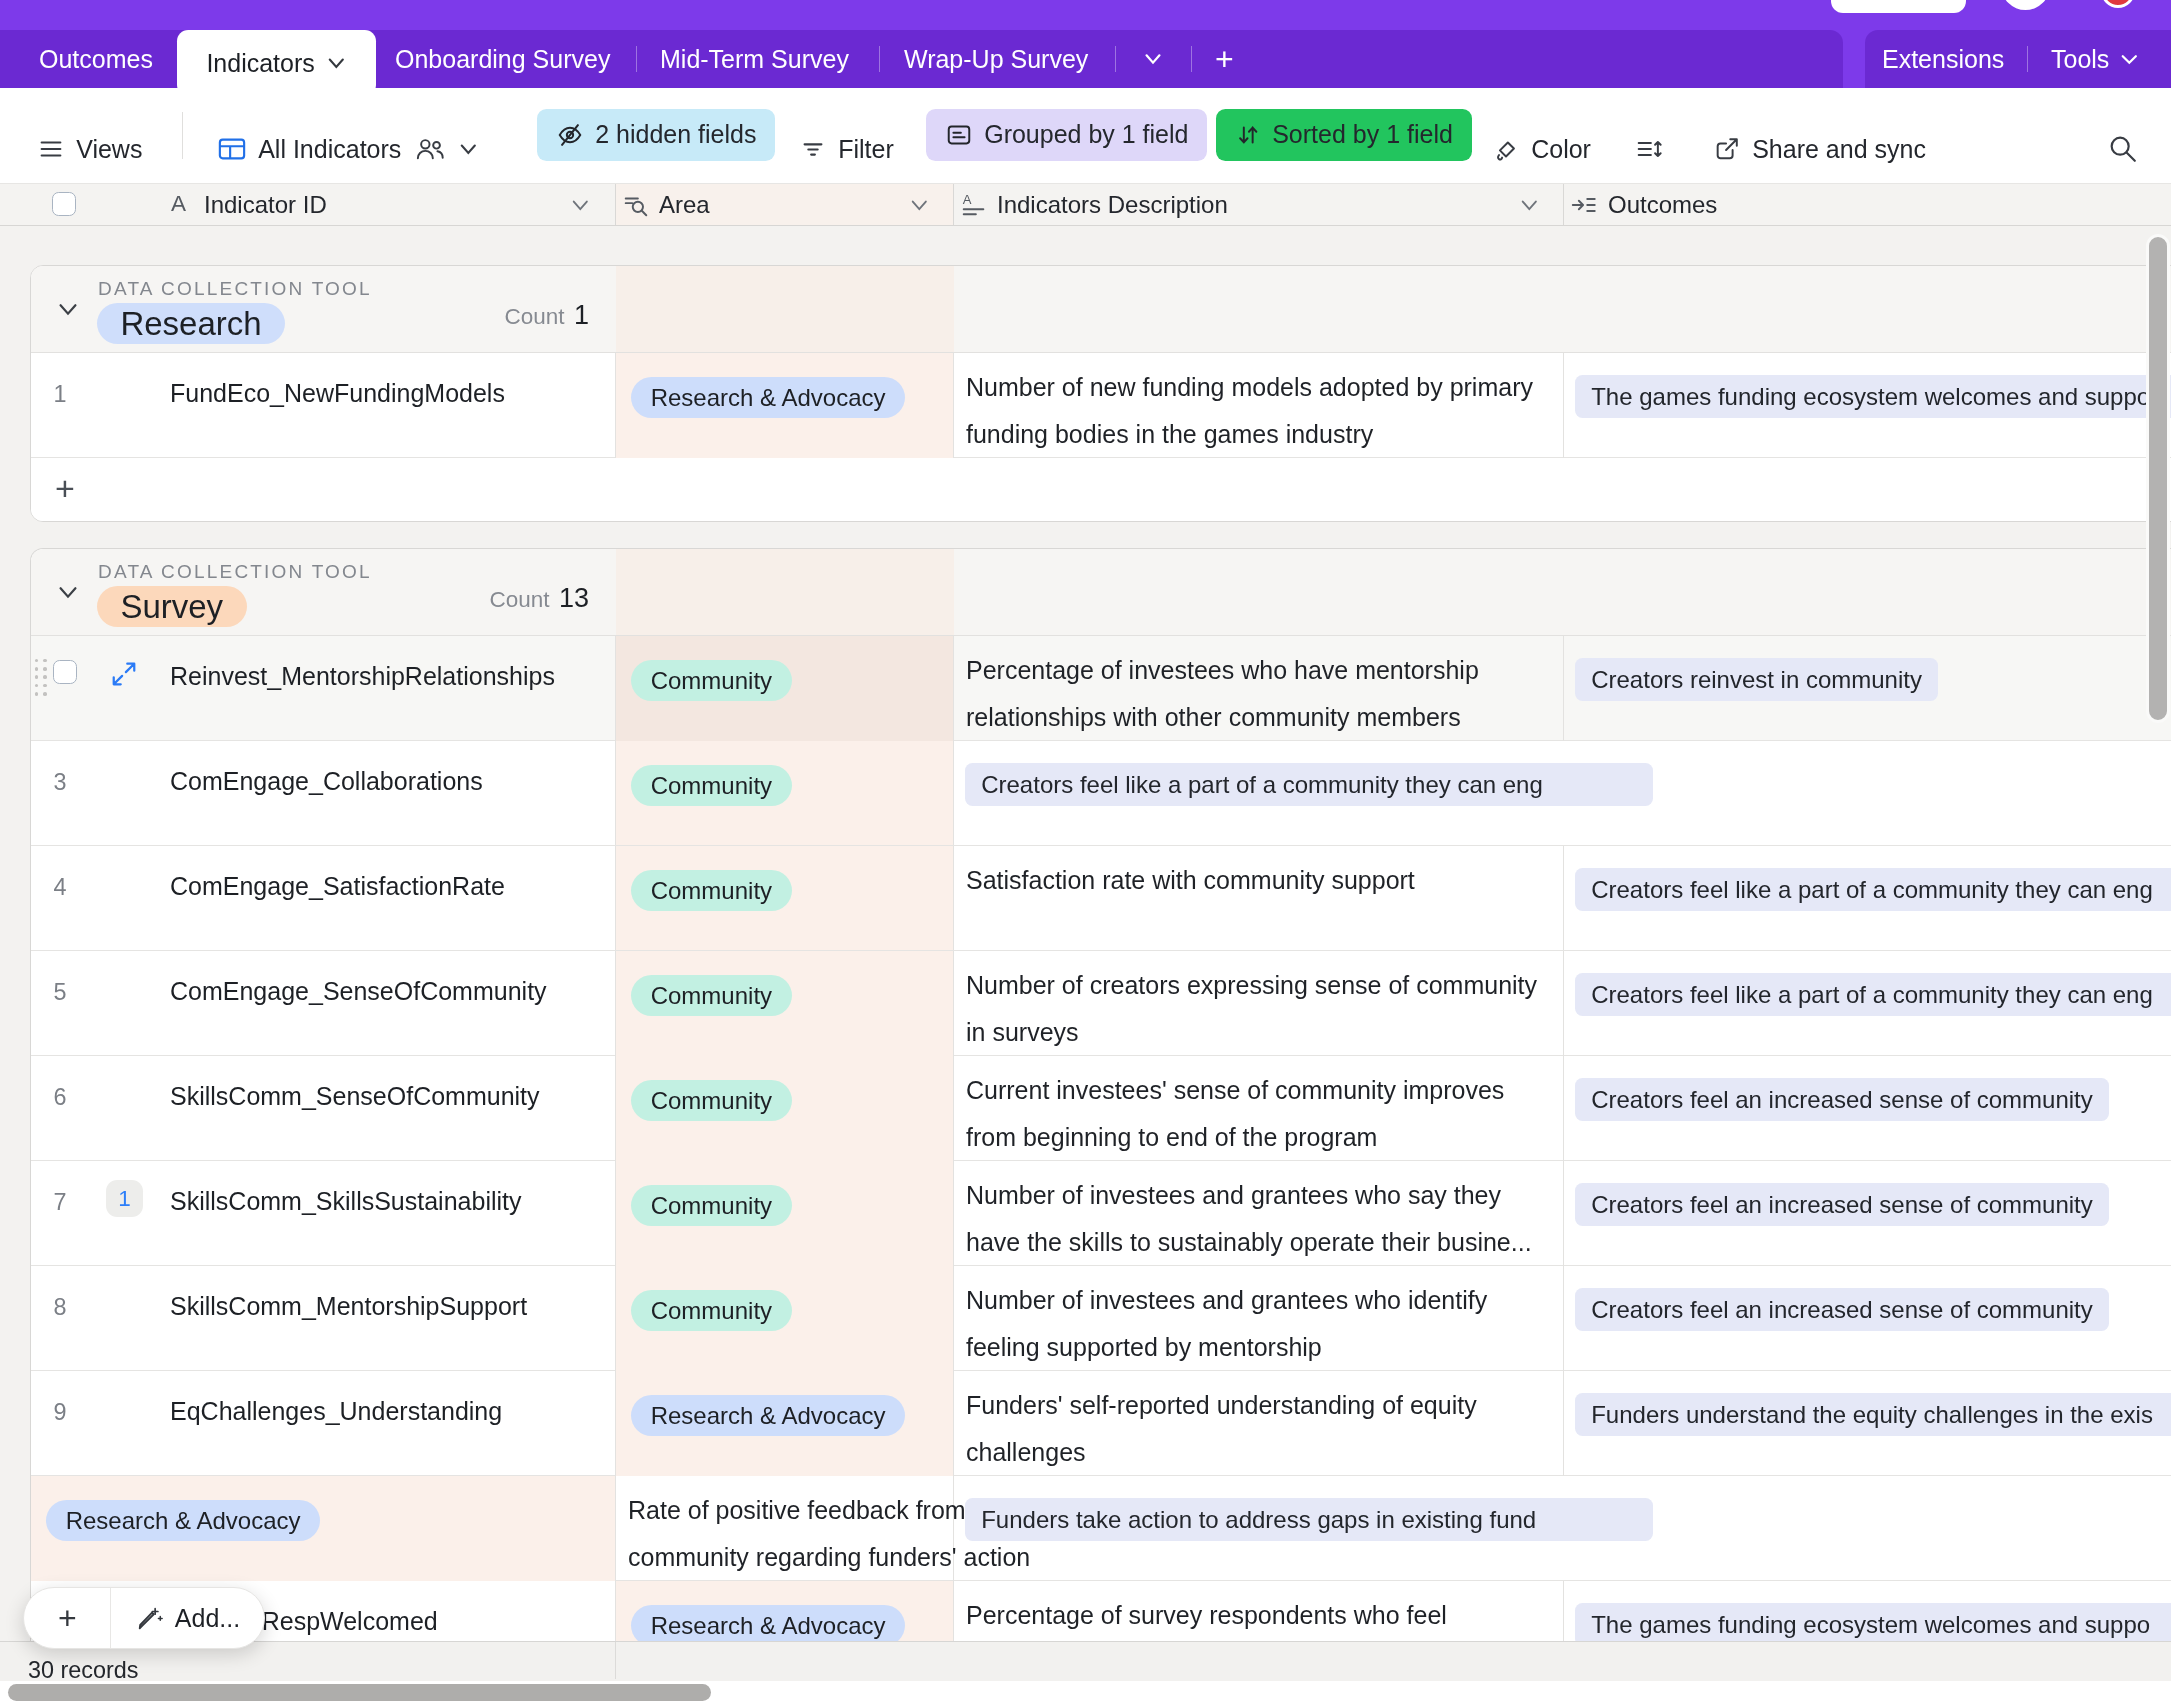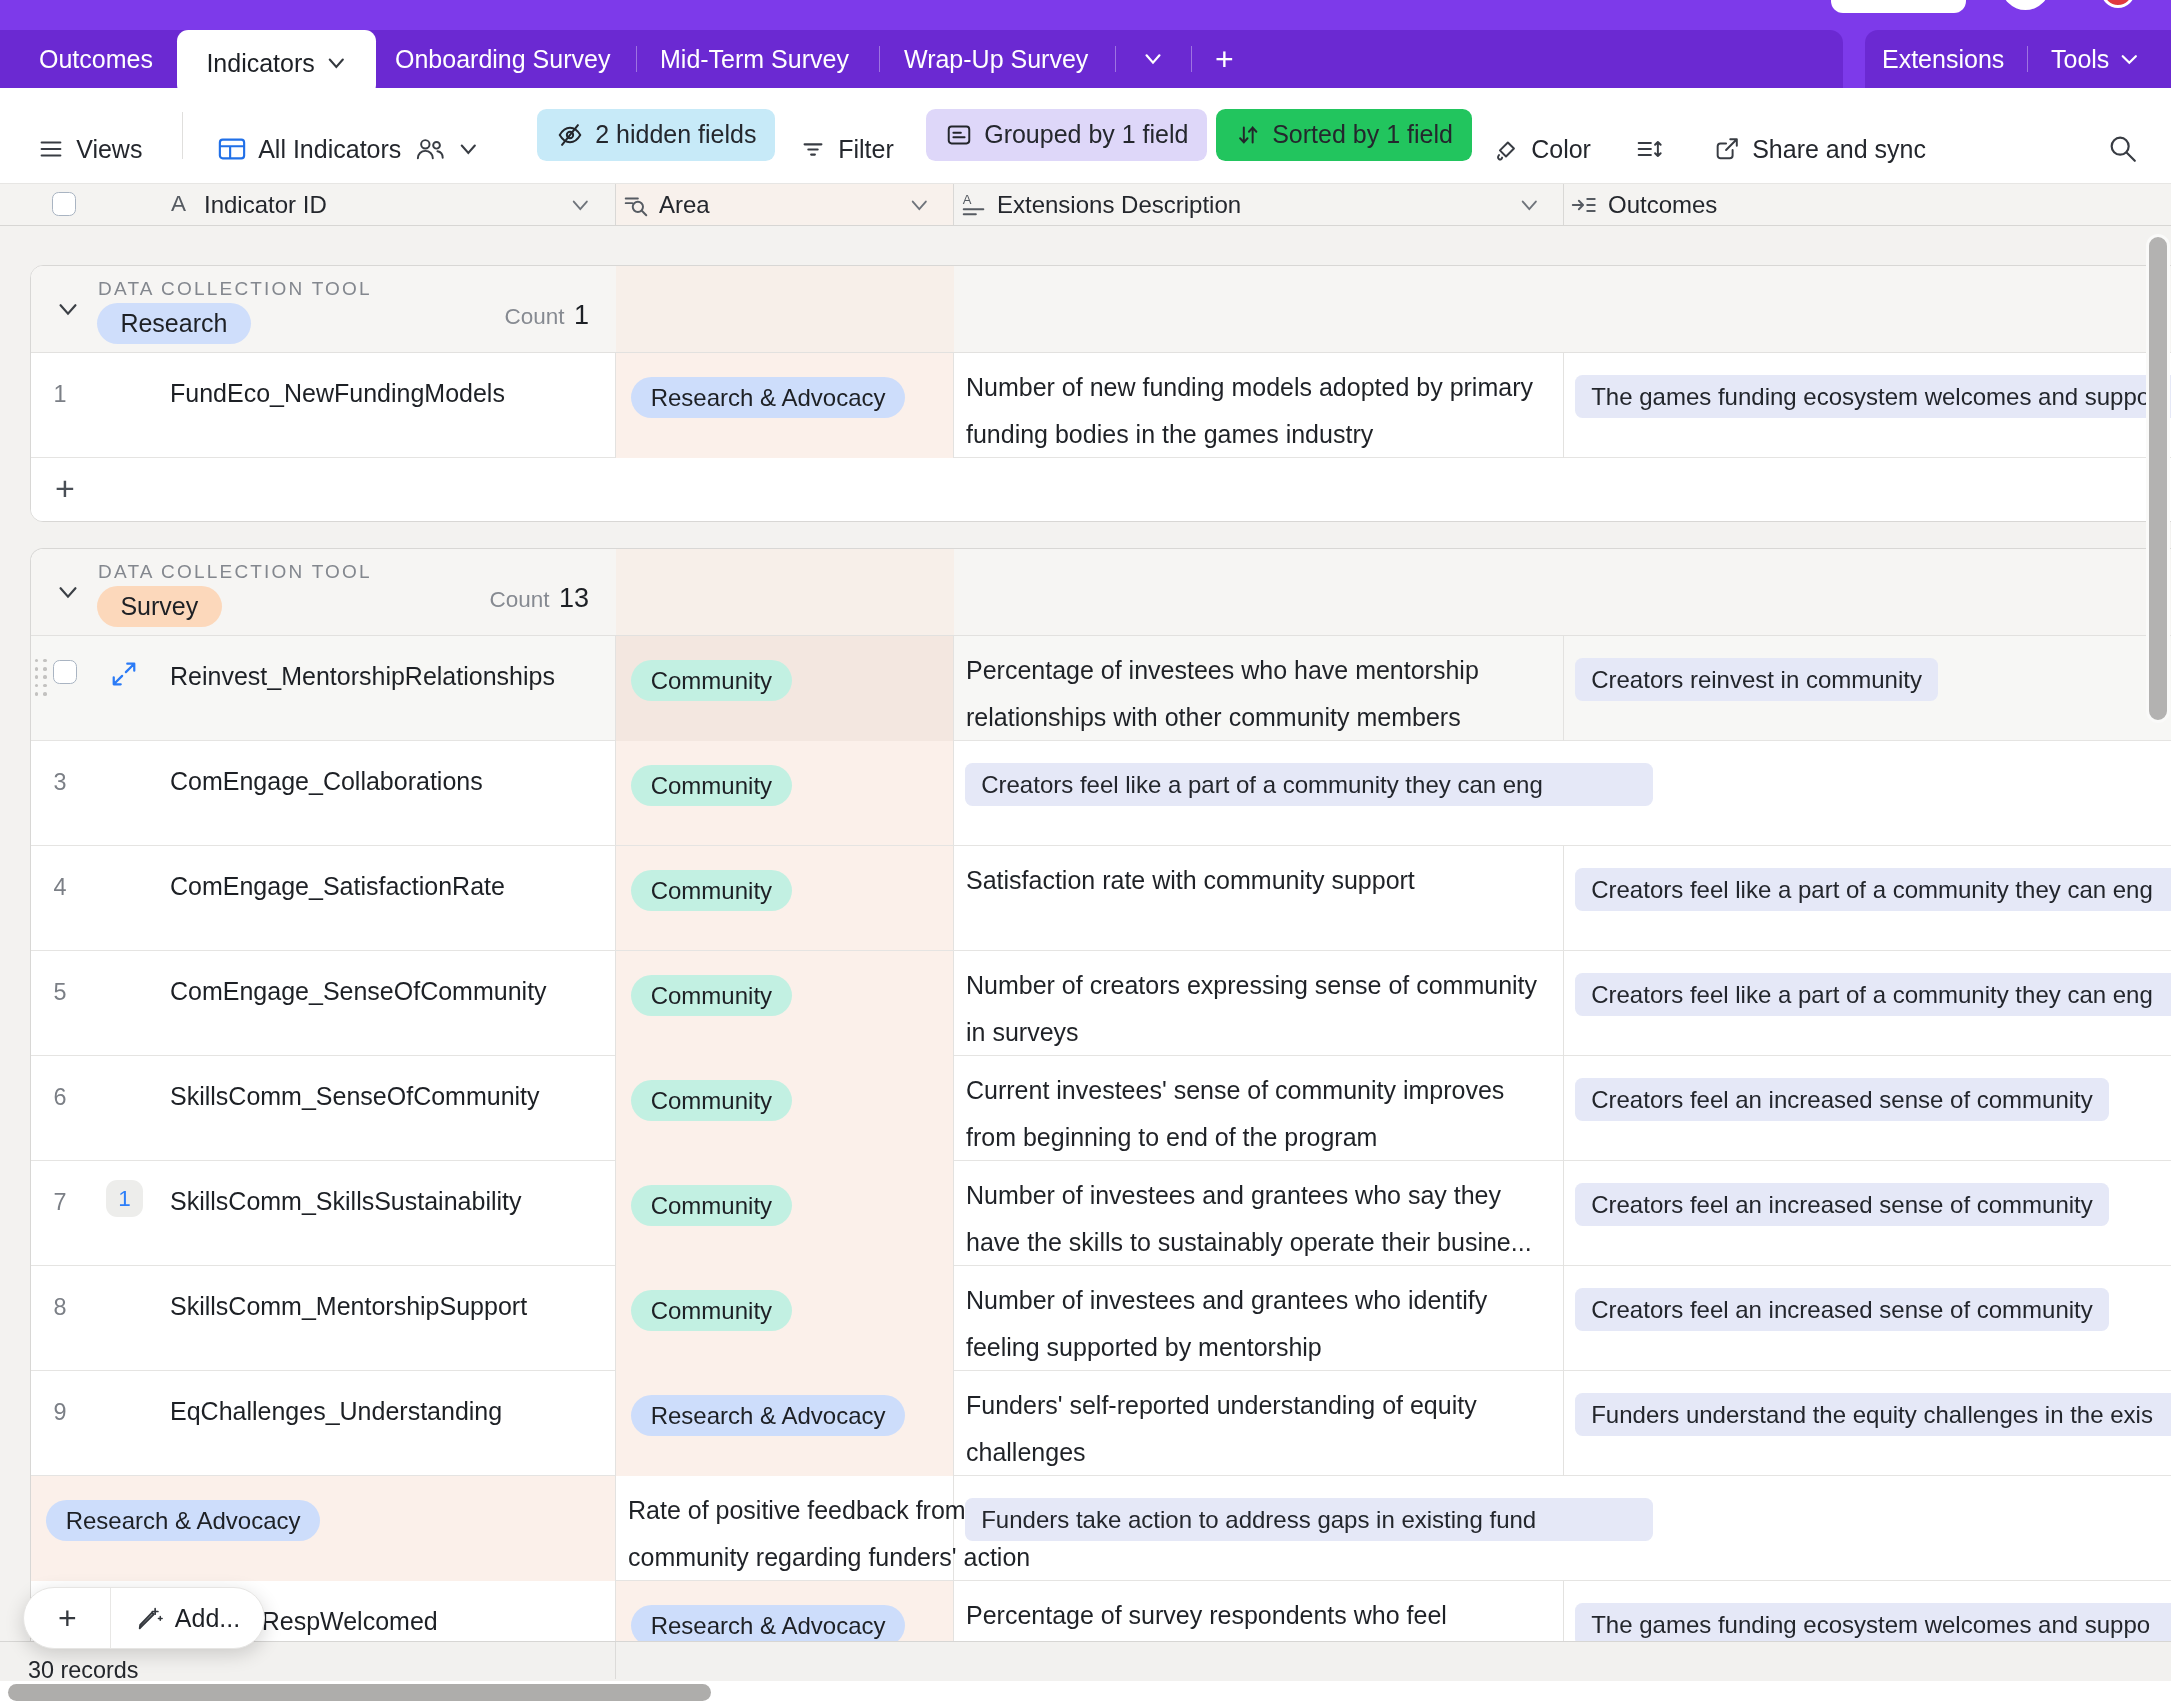--- a/index.html
+++ b/index.html
@@ -39,21 +39,21 @@
   .hcheckbox{position:absolute;left:52px;top:8.4px;width:24px;height:24px;border:1.9px solid #a9b4c2;border-radius:6.6px;background:#fff;box-sizing:border-box;cursor:pointer;}
 
   
   .gbox{position:absolute;left:30px;width:2155px;background:#fff;border:0.9px solid #d8d7d5;box-sizing:border-box;}
   .gbox1{top:265px;height:257px;border-radius:13px;}
   .gbox2{top:548px;height:1093px;border-radius:13px 13px 0 0;overflow:hidden;border-bottom:none;}
   .ghead{position:relative;height:86px;background:#f6f5f3;border-bottom:0.9px solid #e2e1df;border-radius:12px 12px 0 0;}
   .g-areatint{position:absolute;left:585px;top:0;width:338px;height:100%;background:#f7efe9;}
   .g-chev{position:absolute;left:24px;top:30px;color:#3c4046;}
   .glabel{position:absolute;left:67px;top:12px;font-size:19px;letter-spacing:2.2px;color:#83878e;font-weight:500;}
-  .gpill{position:absolute;left:66px;top:37px;height:41px;line-height:41px;border-radius:20.6px;padding:0 23.4px;font-size:25px;font-weight:500;color:#1d2025;}
+  .gpill{position:absolute;left:66px;top:37px;height:41px;line-height:41px;border-radius:20.6px;padding:0 23.4px;font-size:33px;font-weight:500;color:#1d2025;}
   .gpill-blue{background:#cfdefb;}
   .gpill-peach{background:#fcd8bb;}
   .gcount{position:absolute;left:0;top:34px;width:558px;text-align:right;}
   .gcount .glbl{font-size:22.5px;color:#868a91;margin-right:9.4px;}
   .gcount .gnum{font-size:27px;color:#1d2025;}
   .trow{display:grid;grid-template-columns:585px 338px 610px 622px;height:104px;border-bottom:0.9px solid #e5e4e2;background:#fff;}
   .trow.hov{background:#f7f7f5;}
   .trow:last-child{border-bottom:none;}
   .c{position:relative;box-sizing:border-box;border-right:0.9px solid #e3e2e0;}
   .c.cout{border-right:none;}
@@ -234,21 +234,21 @@
       </svg>
     <span class="ch-label" style="left:659px;">Area</span>
     <svg class="ch-chev" style="left:909px;" width="20.6" height="20.6" viewBox="0 0 22 22">
         <path d="M4 7l7 8 7-8" fill="none" stroke="#6f747b" stroke-width="2" stroke-linecap="round"></path>
       </svg>
     <div class="ch-vline" style="left:953px;"></div>
     <svg class="ch-icon" style="left:960px;" width="28" height="28" viewBox="0 0 30 30">
         <text x="3" y="14" font-size="14" fill="#565b62" font-family="inherit">A</text>
         <path d="M4 19.5h21M4 25h13" stroke="#565b62" stroke-width="2.1" stroke-linecap="round"></path>
       </svg>
-    <span class="ch-label" style="left:997px;">Extensions Description</span>
+    <span class="ch-label" style="left:997px;">Indicators Description</span>
     <svg class="ch-chev" style="left:1519px;" width="20.6" height="20.6" viewBox="0 0 22 22">
         <path d="M4 7l7 8 7-8" fill="none" stroke="#6f747b" stroke-width="2" stroke-linecap="round"></path>
       </svg>
     <div class="ch-vline" style="left:1563px;"></div>
     <svg class="ch-icon" style="left:1570px;" width="28" height="28" viewBox="0 0 30 30">
         <path d="M3 15h10M9.5 10.5L14 15l-4.5 4.5" fill="none" stroke="#565b62" stroke-width="2.1" stroke-linecap="round" stroke-linejoin="round"></path>
         <path d="M18.5 8.5h8M18.5 15h8M18.5 21.5h8" stroke="#565b62" stroke-width="2.1" stroke-linecap="round"></path>
       </svg>
     <span class="ch-label" style="left:1608px;">Outcomes</span>
   </div>

